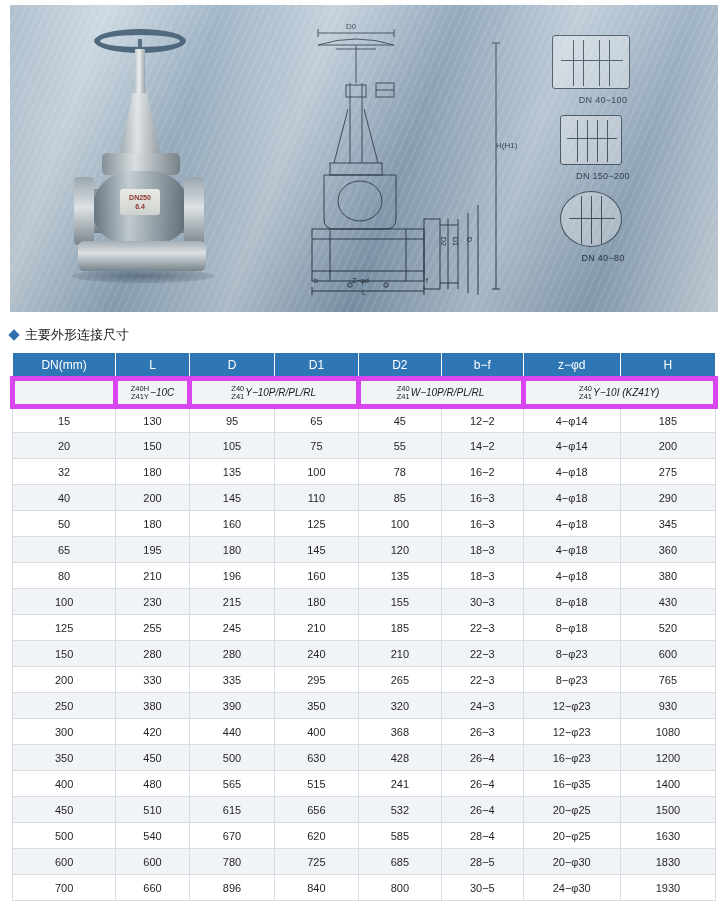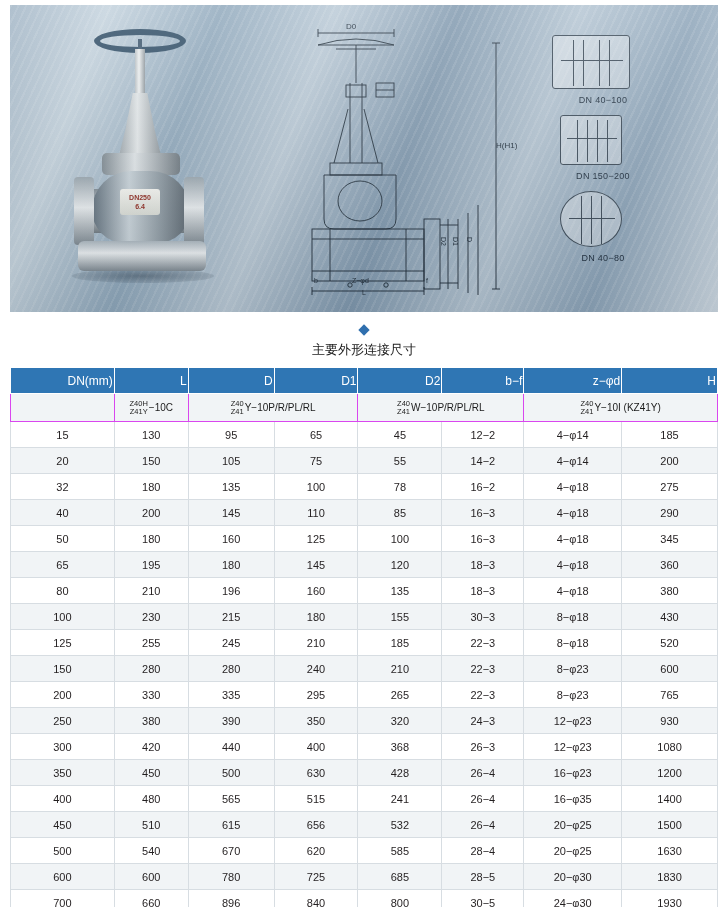--- a/index.html
+++ b/index.html
@@ -148,21 +148,20 @@
 
   
   .section-head {
     width: 708px;
     margin: 14px auto 8px auto;
     display: flex;
     align-items: center;
     gap: 7px;
     font-size: 13px;
     color: #1b1b1b;
-    flex-direction: column;
   }
   .diamond {
     width: 8px; height: 8px;
     background: #2f6fae;
     transform: rotate(45deg);
     display: inline-block;
   }
 
   
   .table-wrap { width: 708px; margin: 0 auto; }
@@ -171,25 +170,24 @@
     border-collapse: collapse;
     font-size: 11px;
   }
   thead th {
     background: #2f76b4;
     color: #ffffff;
     font-weight: normal;
     height: 26px;
     border: 1px solid #ffffff;
     font-size: 12px;
-    text-align: right;
   }
   .subrow td {
     background: #ffffff;
-    border: 1px solid #d946ef;
+    border: 5px solid #d946ef;
     height: 28px;
     text-align: center;
     color: #1b1b1b;
     font-size: 10px;
     white-space: nowrap;
   }
   tbody td {
     border: 1px solid #d7dde2;
     height: 26px;
     text-align: center;
@@ -200,21 +198,21 @@
 
   .frac {
     display: inline-block;
     vertical-align: middle;
     text-align: center;
     line-height: 1.05;
     font-size: 7.5px;
     margin-right: 1px;
   }
   .frac span { display: block; }
-  .sub-txt { font-size: 10px; vertical-align: middle; }
+  .sub-txt { font-size: 10px; vertical-align: middle; font-style: italic; }
 </style>
 </head>
 <body>
 
 <div class="banner">
 
   <div class="valve-photo">
     <div class="vp-shadow"></div>
     <div class="vp-handwheel-rim"></div>
     <div class="vp-handwheel-spoke" style="transform:rotate(0deg)"></div>

